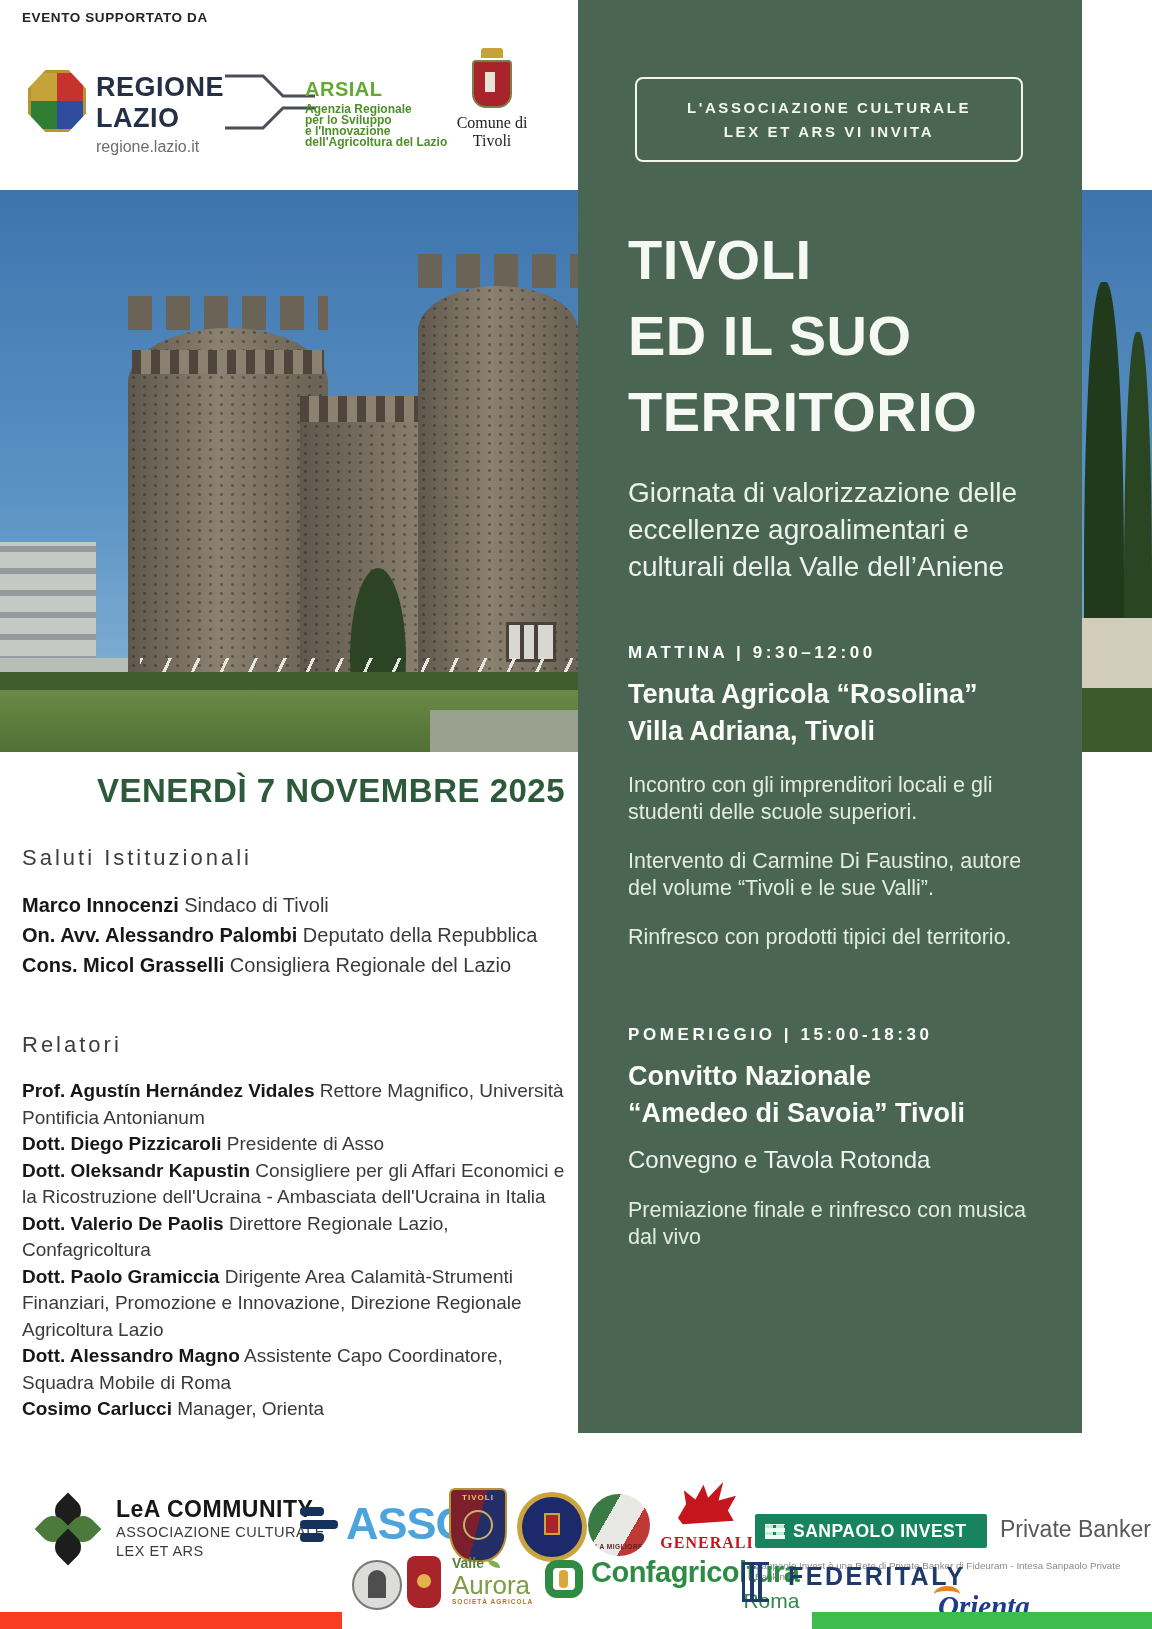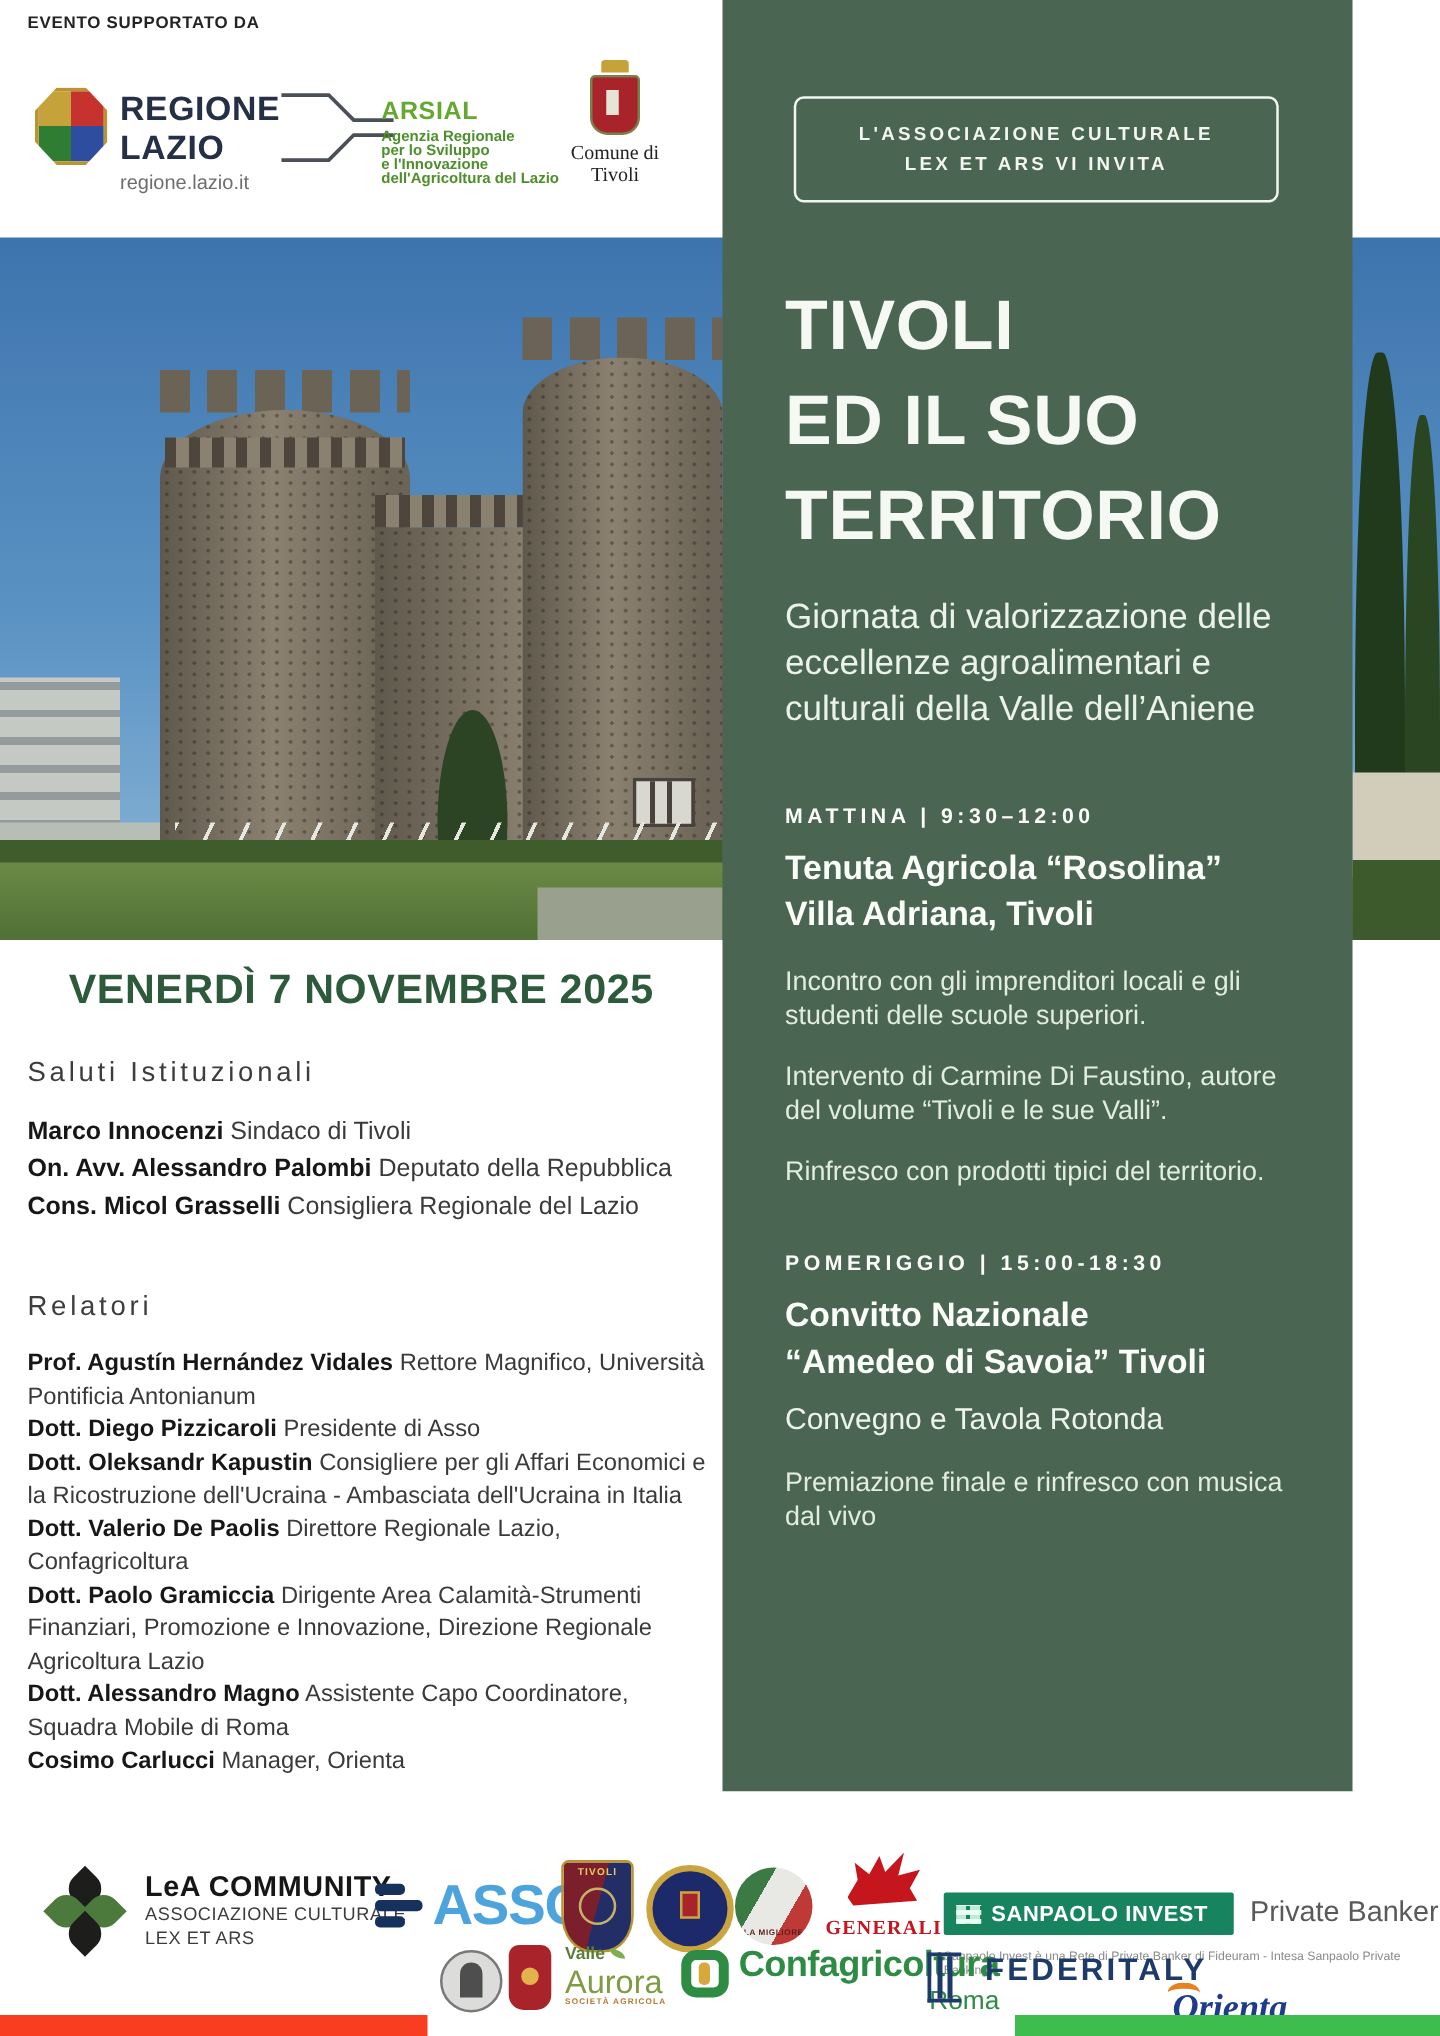--- a/index.html
+++ b/index.html
@@ -66,21 +66,21 @@
   .gp-title{font-size:56px;line-height:76px;font-weight:bold;color:#f6f9f3;letter-spacing:.5px;}
   .gp-title span{display:block;}
   .gp-sub{margin-top:24px;font-size:28px;line-height:37px;color:#eaf2e9;}
   .sec-label{margin-top:58px;font-size:17px;font-weight:bold;letter-spacing:3.6px;color:#fdfefc;}
   .venue{margin-top:13px;font-size:27px;line-height:37px;font-weight:bold;color:#fbfdf9;}
   .venue span{display:block;}
   .gp-p{margin:22px 0 0;font-size:21.5px;line-height:27px;color:#e2ecdf;}
   .venue-sub{margin-top:13px;font-size:24px;line-height:30px;color:#eef4ec;}
 
   
-  .date{left:0;top:772px;width:578px;text-align:center;font-size:33px;font-weight:bold;color:#2e5a3c;letter-spacing:.5px;}
+  .date{left:0;top:772px;width:578px;text-align:center;font-size:33px;font-weight:bold;color:#2e5a3c;letter-spacing:.5px;padding-left:42px;}
   .mini-label{font-size:22px;letter-spacing:3px;color:#3d3d3d;}
   .saluti{left:22px;top:845px;}
   .relatori{left:22px;top:1032px;}
   .inst{left:22px;top:890px;width:545px;font-size:20px;line-height:30px;color:#3a3a3a;}
   .rel{left:22px;top:1078px;width:548px;font-size:19px;line-height:26.5px;color:#3a3a3a;}
   .inst b,.rel b{color:#171717;}
 
   
   .lea{left:40px;top:1496px;display:flex;align-items:center;gap:16px;}
   .lea-icon{position:relative;width:60px;height:62px;}
@@ -234,21 +234,21 @@
 
       <div class="sec-label">MATTINA | 9:30–12:00</div>
       <div class="venue">
         <span>Tenuta Agricola “Rosolina”</span>
         <span>Villa Adriana, Tivoli</span>
       </div>
       <p class="gp-p">Incontro con gli imprenditori locali e gli studenti delle scuole superiori.</p>
       <p class="gp-p">Intervento di Carmine Di Faustino, autore del volume “Tivoli e le sue Valli”.</p>
       <p class="gp-p">Rinfresco con prodotti tipici del territorio.</p>
 
-      <div class="sec-label" style="margin-top:50px;">POMERIGGIO | 15:00-18:30</div>
+      <div class="sec-label" style="margin-top:74px;">POMERIGGIO | 15:00-18:30</div>
       <div class="venue">
         <span>Convitto Nazionale</span>
         <span>“Amedeo di Savoia” Tivoli</span>
       </div>
       <div class="venue-sub">Convegno e Tavola Rotonda</div>
       <p class="gp-p">Premiazione finale e rinfresco con musica dal vivo</p>
     </div>
   </div>
 
   <div class="abs date">VENERDÌ 7 NOVEMBRE 2025</div>

